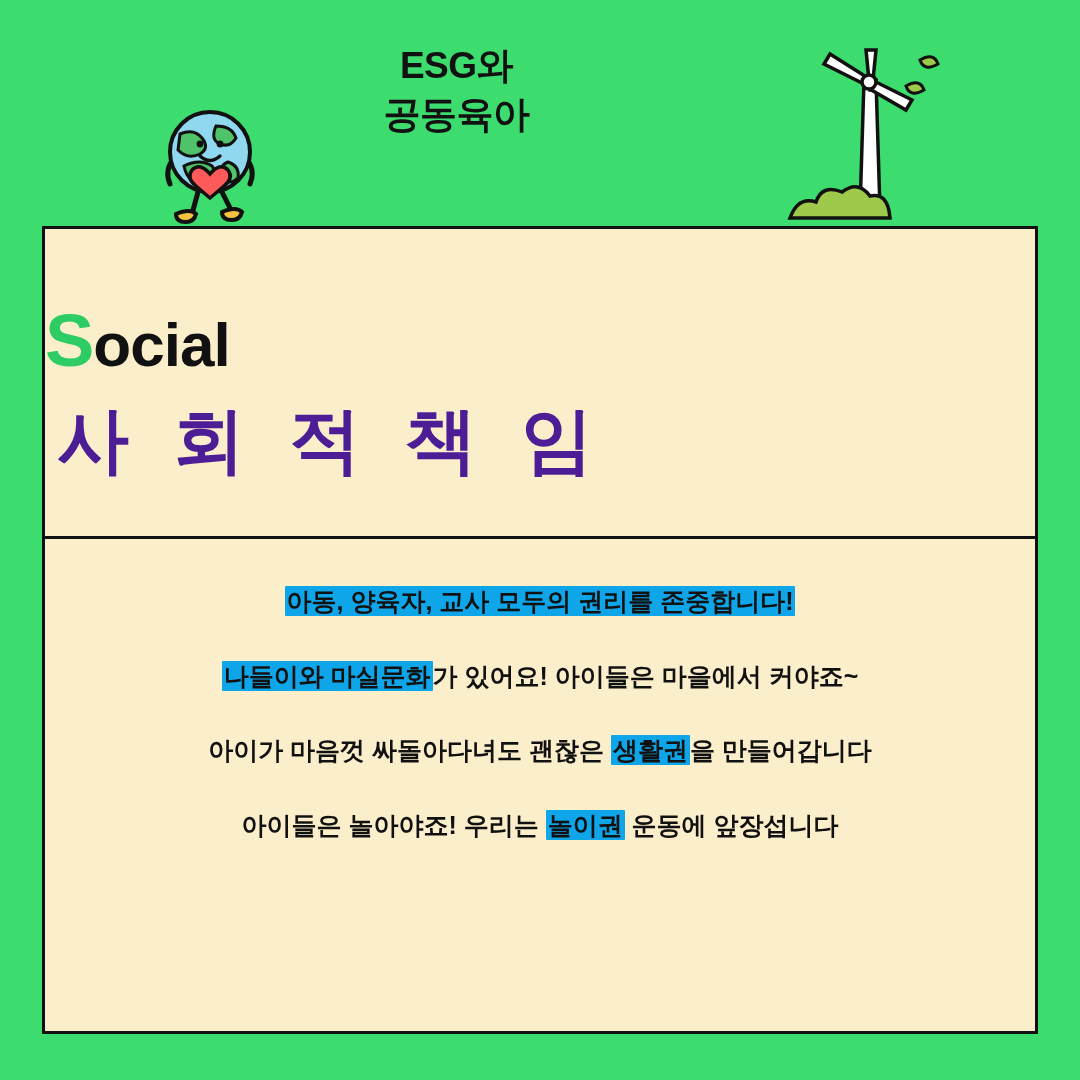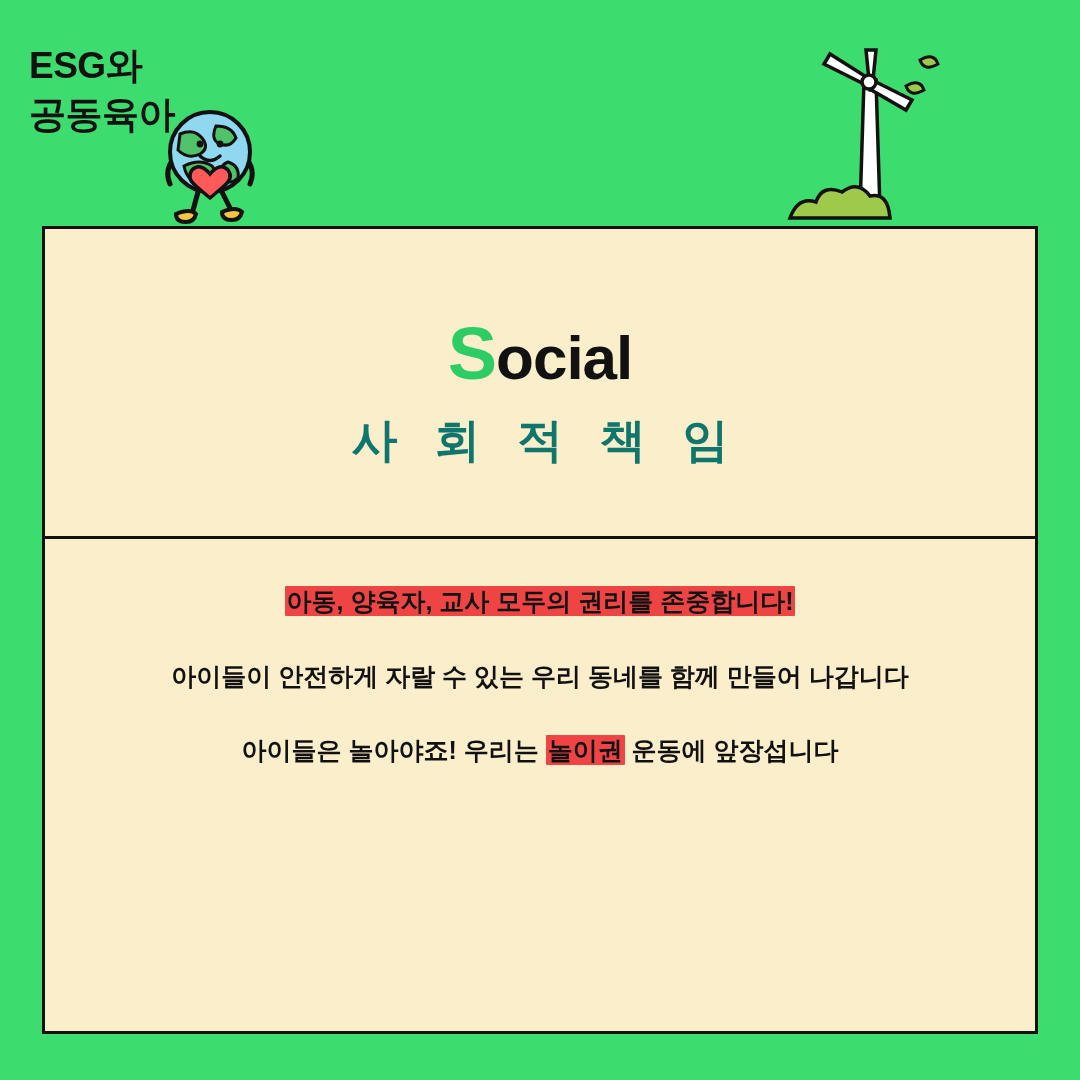--- a/index.html
+++ b/index.html
@@ -21,20 +21,21 @@
     position: absolute;
     top: 0; left: 0;
     width: 1080px;
     height: 226px;
   }
   .header-title {
     position: absolute;
     top: 42px;
     left: 0;
     width: 884px;
+    text-align: center;
     font-size: 37px;
     font-weight: 800;
     line-height: 1.32;
     color: #111111;
     letter-spacing: -0.5px;
     white-space: pre-line;
     padding-left: 29px;
   }
 
   
@@ -61,41 +62,41 @@
     width: 996px;
     height: 808px;
     background: #fbeecb;
     border: 3px solid #111111;
   }
   .card-top {
     height: 310px;
     border-bottom: 3px solid #111111;
     display: flex;
     flex-direction: column;
-    align-items: center;
+    align-items: flex-start;
     justify-content: center;
     padding-top: 14px;
   }
   .eng-title {
     font-size: 62px;
     font-weight: 700;
     color: #111111;
     line-height: 1;
     letter-spacing: -1px;
     margin-bottom: 26px;
   }
   .eng-title .accent {
     color: #2ecc64;
     font-size: 74px;
     font-weight: 700;
   }
   .kor-title {
-    font-size: 46px;
+    font-size: 72px;
     font-weight: 800;
-    color: #0f766e;
+    color: #4c1d95;
     letter-spacing: 12px;
     line-height: 1;
     padding-left: 12px;
   }
 
   
   .card-body {
     padding: 42px 40px 30px 40px;
     display: flex;
     flex-direction: column;
@@ -106,21 +107,21 @@
     text-align: center;
     color: #111111;
     font-size: 25px;
     font-weight: 700;
     line-height: 1.62;
     margin-bottom: 34px;
   }
   .para:last-child { margin-bottom: 11px; }
   .para .line { display: block; white-space: nowrap; }
   mark.hl {
-    background: #ef4444;
+    background: #0ea5e9;
     color: #111111;
     padding: 1px 2px;
     border-radius: 1px;
   }
 </style>
 </head>
 <body>
 
 <div class="header">
   <div class="header-title">ESG와
@@ -170,19 +171,22 @@
 <div class="card">
   <div class="card-top">
     <div class="eng-title"><span class="accent">S</span><span>ocial</span></div>
     <div class="kor-title">사 회 적 책 임</div>
   </div>
   <div class="card-body" id="card-body">
       <div class="para">
         <span class="line"><mark class="hl">아동, 양육자, 교사 모두의 권리를 존중합니다!</mark></span>
       </div>
       <div class="para">
-        <span class="line"><span>아이들이 안전하게 자랄 수 있는 우리 동네를 함께 만들어 나갑니다</span></span>
+        <span class="line"><mark class="hl">나들이와 마실문화</mark><span>가 있어요! 아이들은 마을에서 커야죠~</span></span>
+      </div>
+      <div class="para">
+        <span class="line"><span>아이가 마음껏 싸돌아다녀도 괜찮은 </span><mark class="hl">생활권</mark><span>을 만들어갑니다</span></span>
       </div>
       <div class="para">
         <span class="line"><span>아이들은 놀아야죠! 우리는 </span><mark class="hl">놀이권</mark><span> 운동에 앞장섭니다</span></span>
       </div>
     </div>
 </div>
 
 </body></html>

